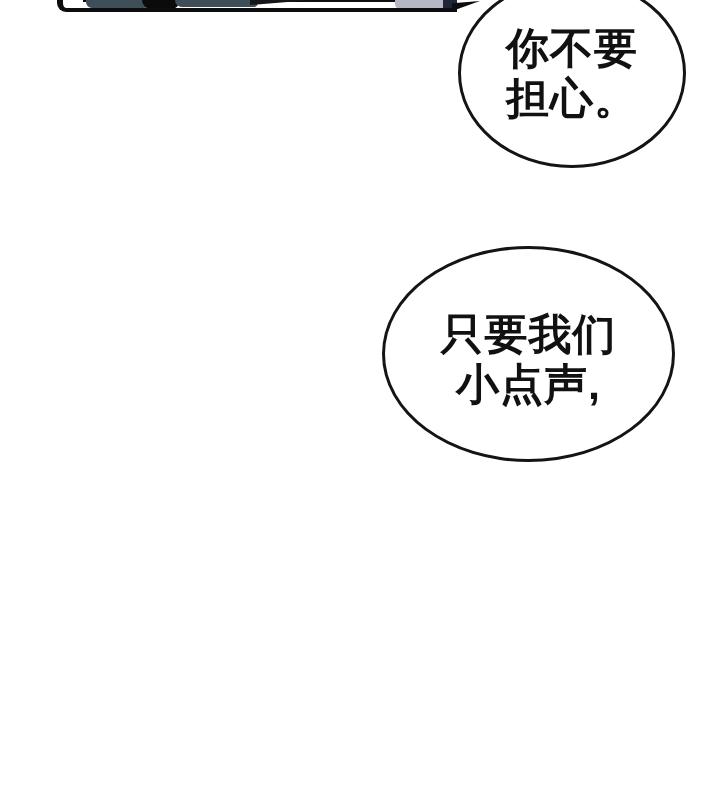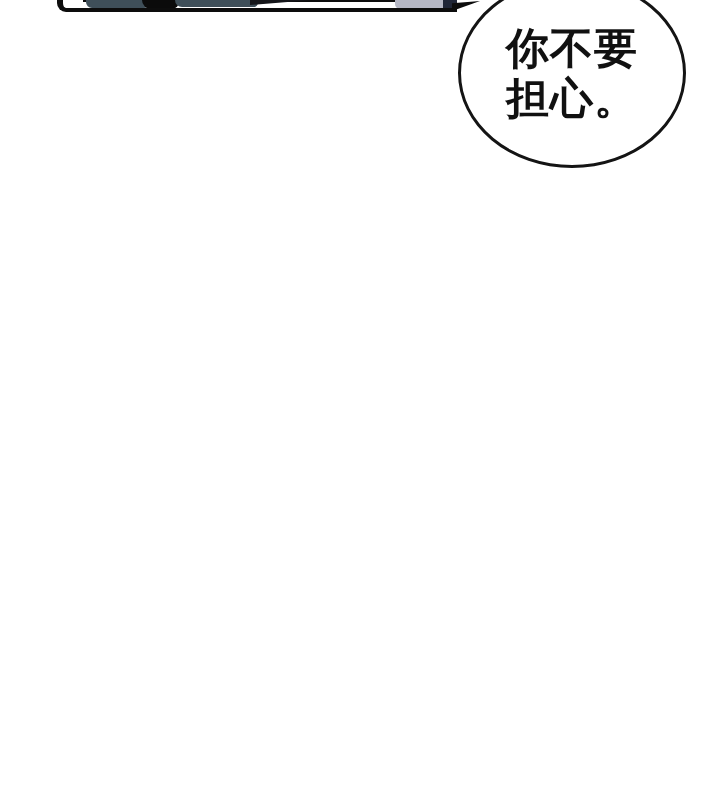--- a/index.html
+++ b/index.html
@@ -86,15 +86,19 @@
     <div class="shape navy"></div>
   </div>
 
   <div class="panel-tail"></div>
 
   <div class="bubble bubble-top">
     <div class="speech-text">你不要
 担心。</div>
   </div>
 
+  <div class="bubble bubble-middle">
+    <div class="speech-text">只要我们
+小点声,</div>
+  </div>
 
 
 </div>
 
 </body></html>

